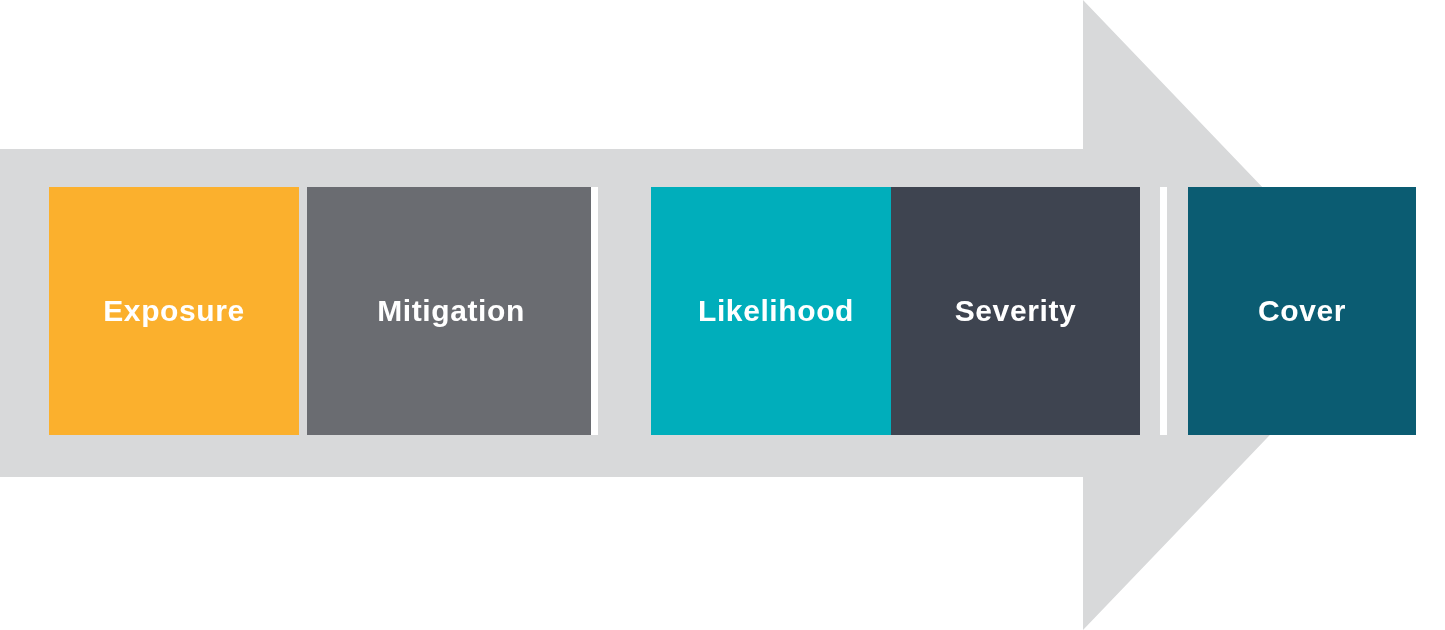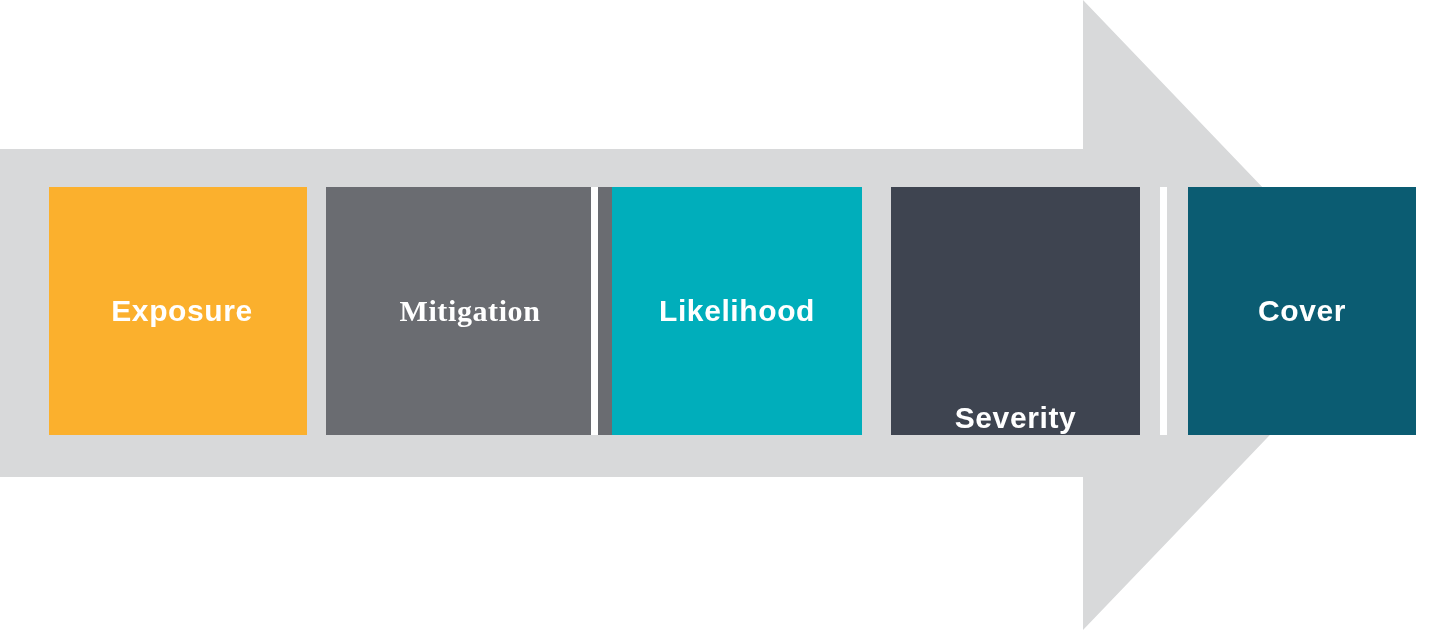--- a/index.html
+++ b/index.html
@@ -37,23 +37,23 @@
     letter-spacing: 0.6px;
     white-space: nowrap;
   }
   .separator {
     position: absolute;
     top: 187px;
     height: 248px;
     width: 7px;
   }
   
-  .step-1 { left: 49px;   width: 250px; padding-left: 8px; }
-  .step-2 { left: 326px;  width: 288px; font-family: Liberation Serif, serif; }
-  .step-3 { left: 612px;  width: 250px; }
+  .step-1 { left: 49px;   width: 250px; }
+  .step-2 { left: 307px;  width: 288px; }
+  .step-3 { left: 651px;  width: 250px; }
   .step-4 { left: 891px;  width: 249px; }
   .step-5 { left: 1188px; width: 228px; }
   .sep-1  { left: 591px;  }
   .sep-2  { left: 1160px; }
 </style>
 </head>
 <body>
 
 <div class="stage">
 
@@ -68,21 +68,21 @@
   <div class="step step-2" style="background-color: rgb(106, 108, 113);">
     <span class="step-label" style="color: rgb(255, 255, 255);">Mitigation</span>
   </div>
 
   <div class="separator sep-1" style="background-color: rgb(255, 255, 255);"></div>
 
   <div class="step step-3" style="background-color: rgb(0, 174, 187);">
     <span class="step-label" style="color: rgb(255, 255, 255);">Likelihood</span>
   </div>
 
-  <div class="step step-4" style="background-color: rgb(62, 68, 80); align-items: flex-end;">
+  <div class="step step-4" style="background-color: rgb(62, 68, 80);">
     <span class="step-label" style="color: rgb(255, 255, 255);">Severity</span>
   </div>
 
   <div class="separator sep-2" style="background-color: rgb(255, 255, 255);"></div>
 
   <div class="step step-5" style="background-color: rgb(11, 92, 114);">
     <span class="step-label" style="color: rgb(255, 255, 255);">Cover</span>
   </div>
 
 </div>

